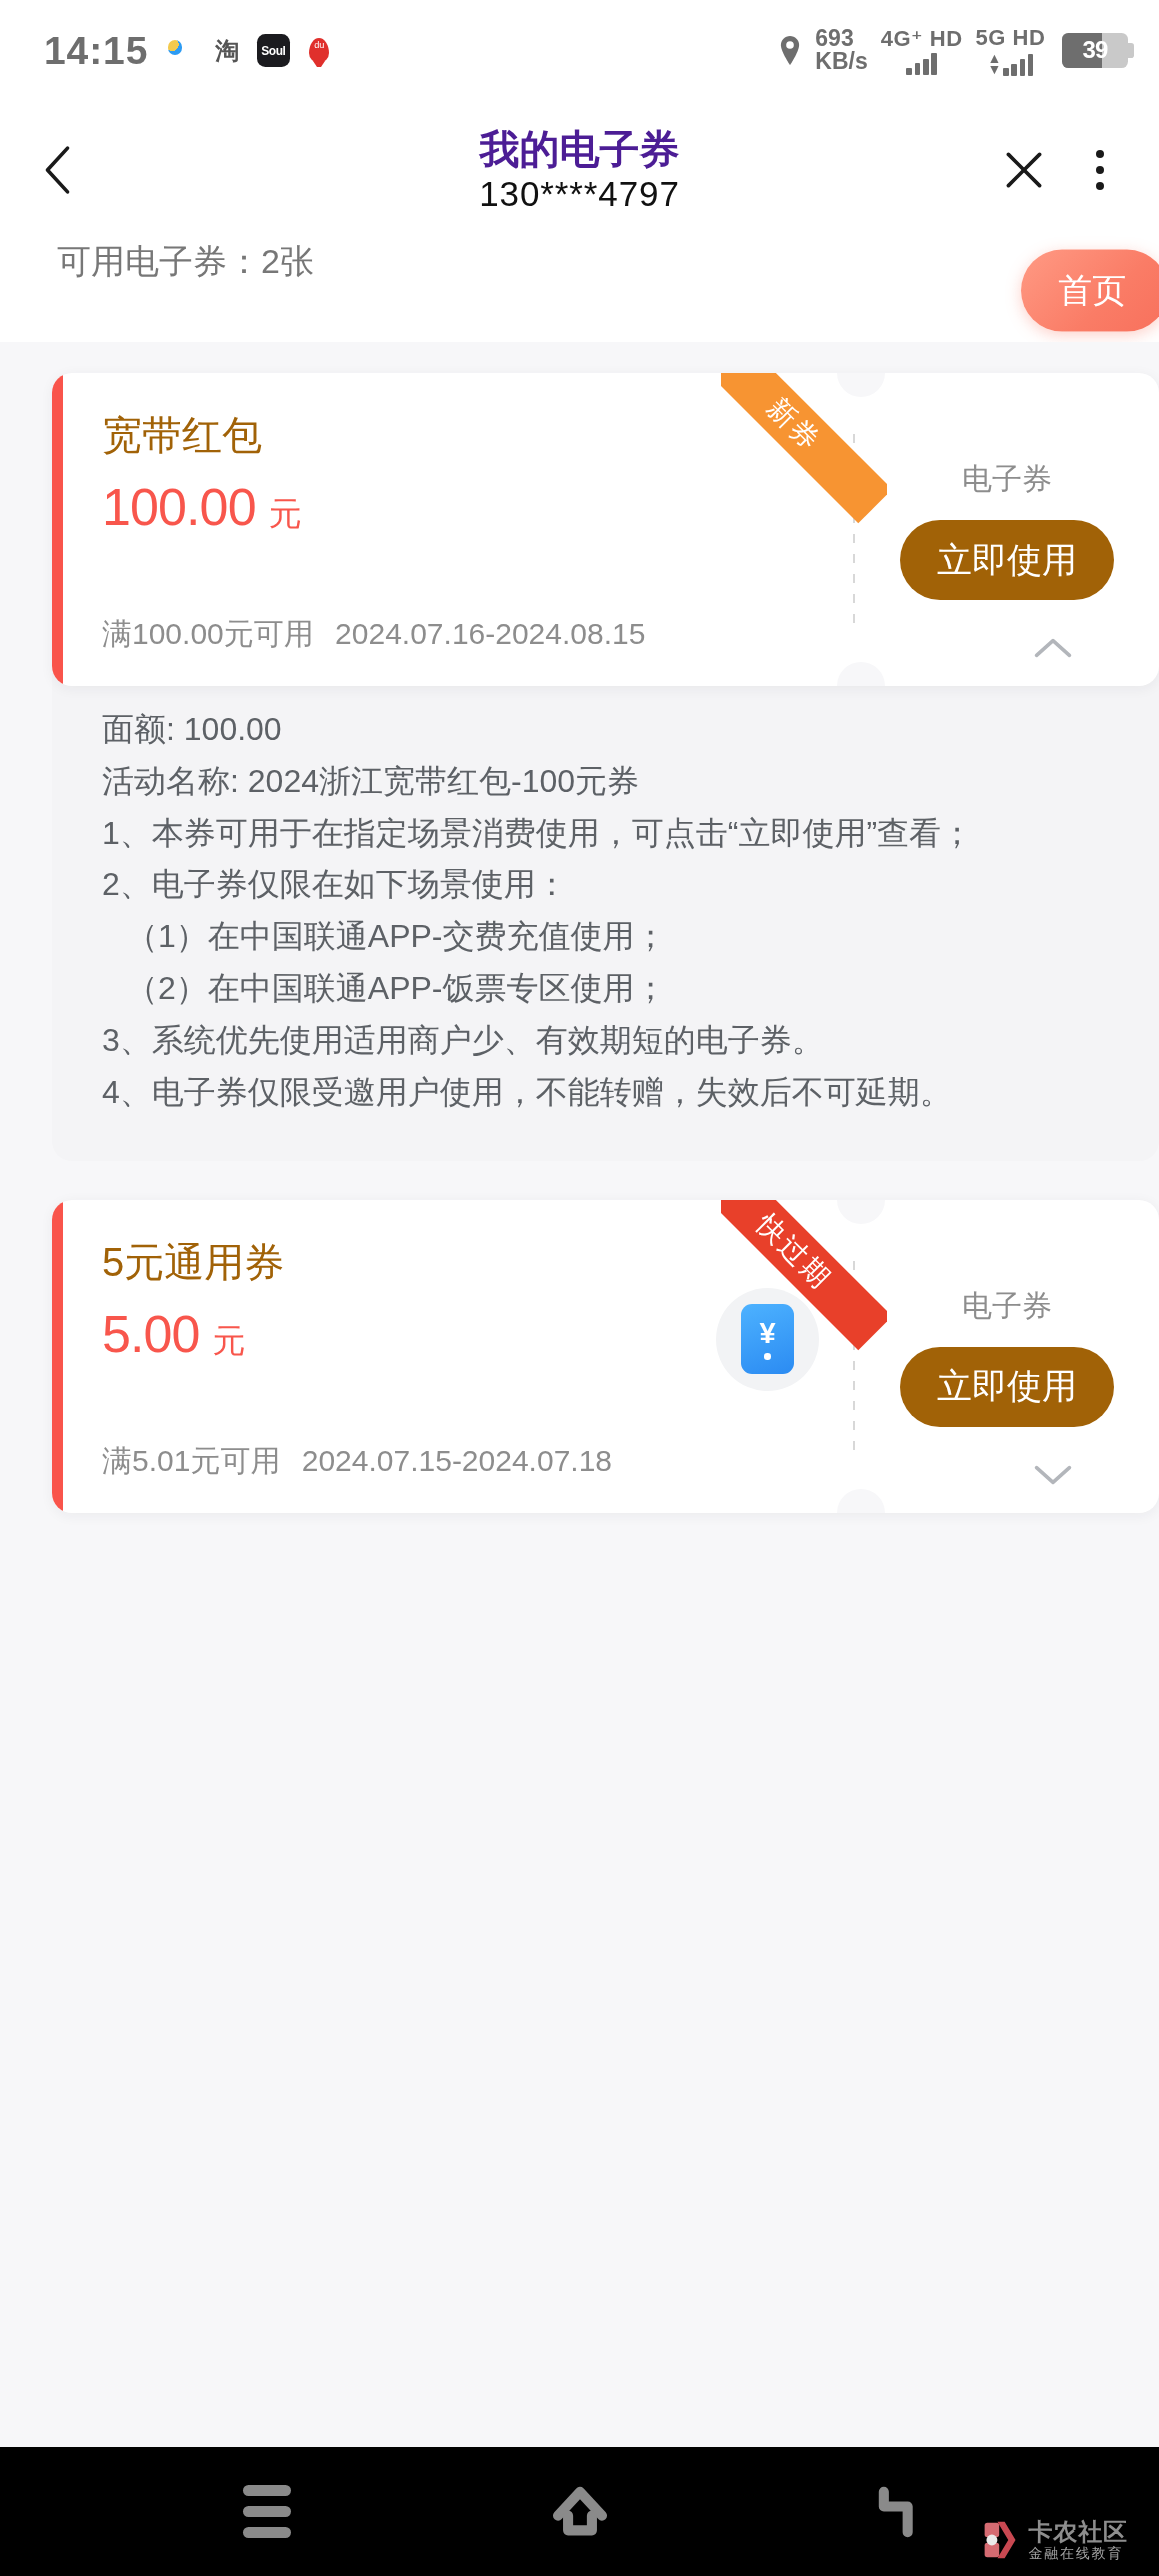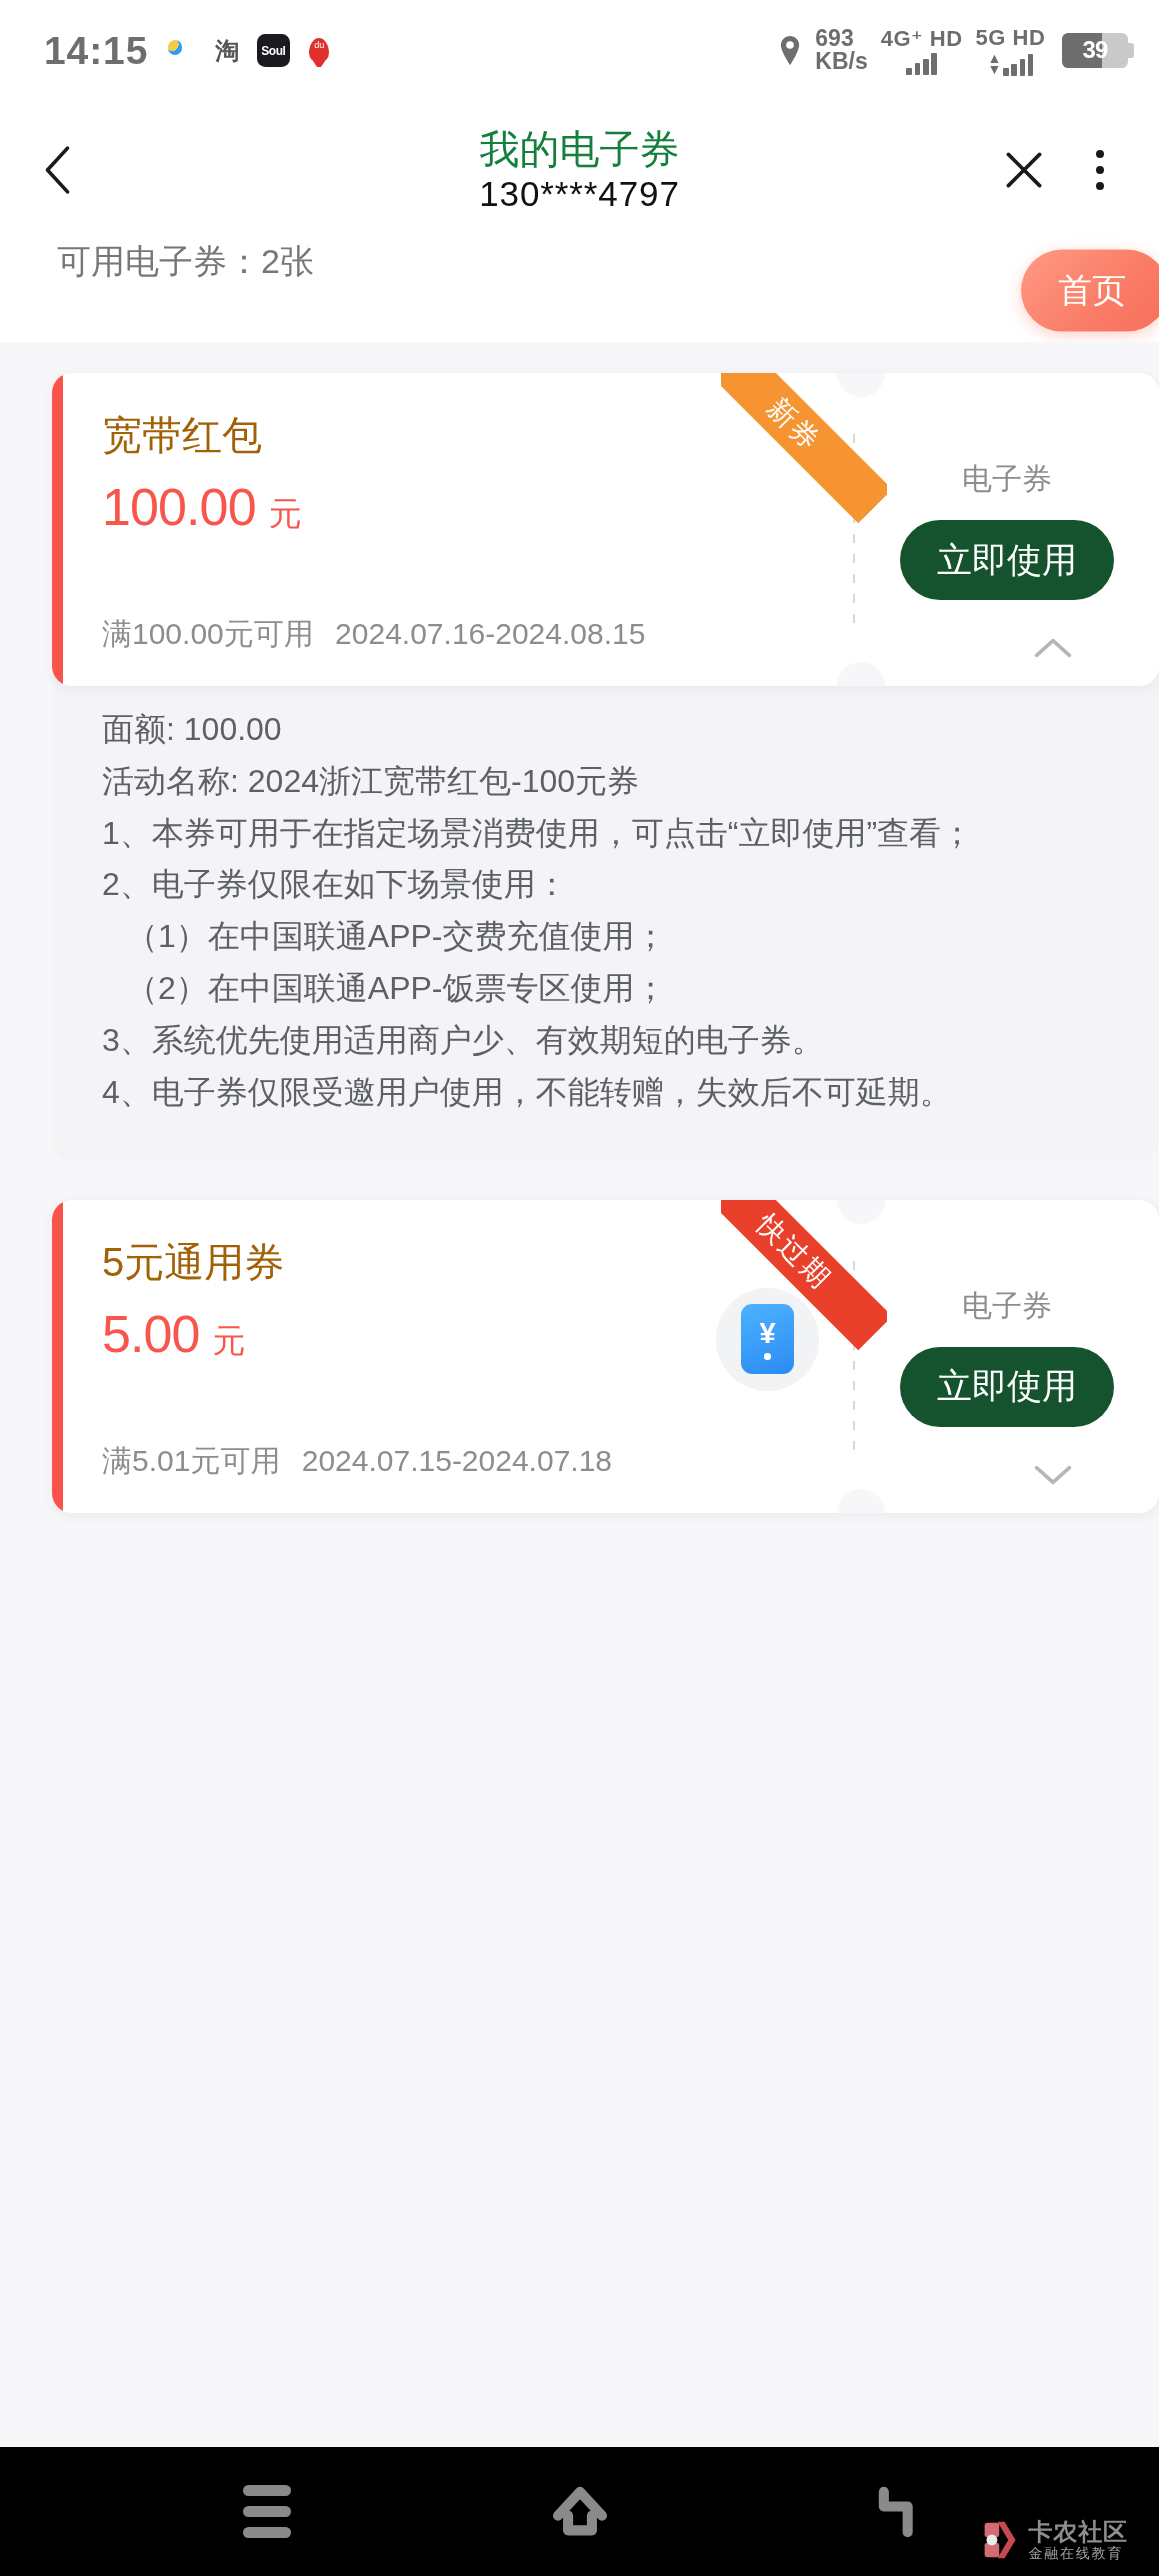--- a/index.html
+++ b/index.html
@@ -159,23 +159,23 @@
   }
   .nav-back svg { width: 31px; height: 52px; }
   .nav-titles {
     position: absolute;
     left: 0; right: 0;
     text-align: center;
     pointer-events: none;
   }
   .nav-title {
     font-size: 40px;
-    color: #15803d;
+    color: #4c1d95;
     line-height: 1.16;
-    font-weight: 400;
+    font-weight: 700;
   }
   .nav-sub {
     font-size: 35px;
     color: #111111;
     line-height: 1.18;
     letter-spacing: 0.9px;
   }
   .nav-actions {
     margin-left: auto;
     display: flex; align-items: center; gap: 37px;
@@ -303,21 +303,21 @@
     justify-content: center;
     padding: 0 9.2px;
     position: relative;
   }
   .c-type {
     font-size: 30px;
     color: #8d8d8d;
     margin-bottom: 20px;
   }
   .c-use-btn {
-    background: #14532d;
+    background: #a16207;
     color: #ffffff;
     font-size: 35px;
     padding: 16.6px 37px;
     border-radius: 40px;
     cursor: pointer;
     white-space: nowrap;
     font-family: Liberation Mono, monospace;
   }
 
   

